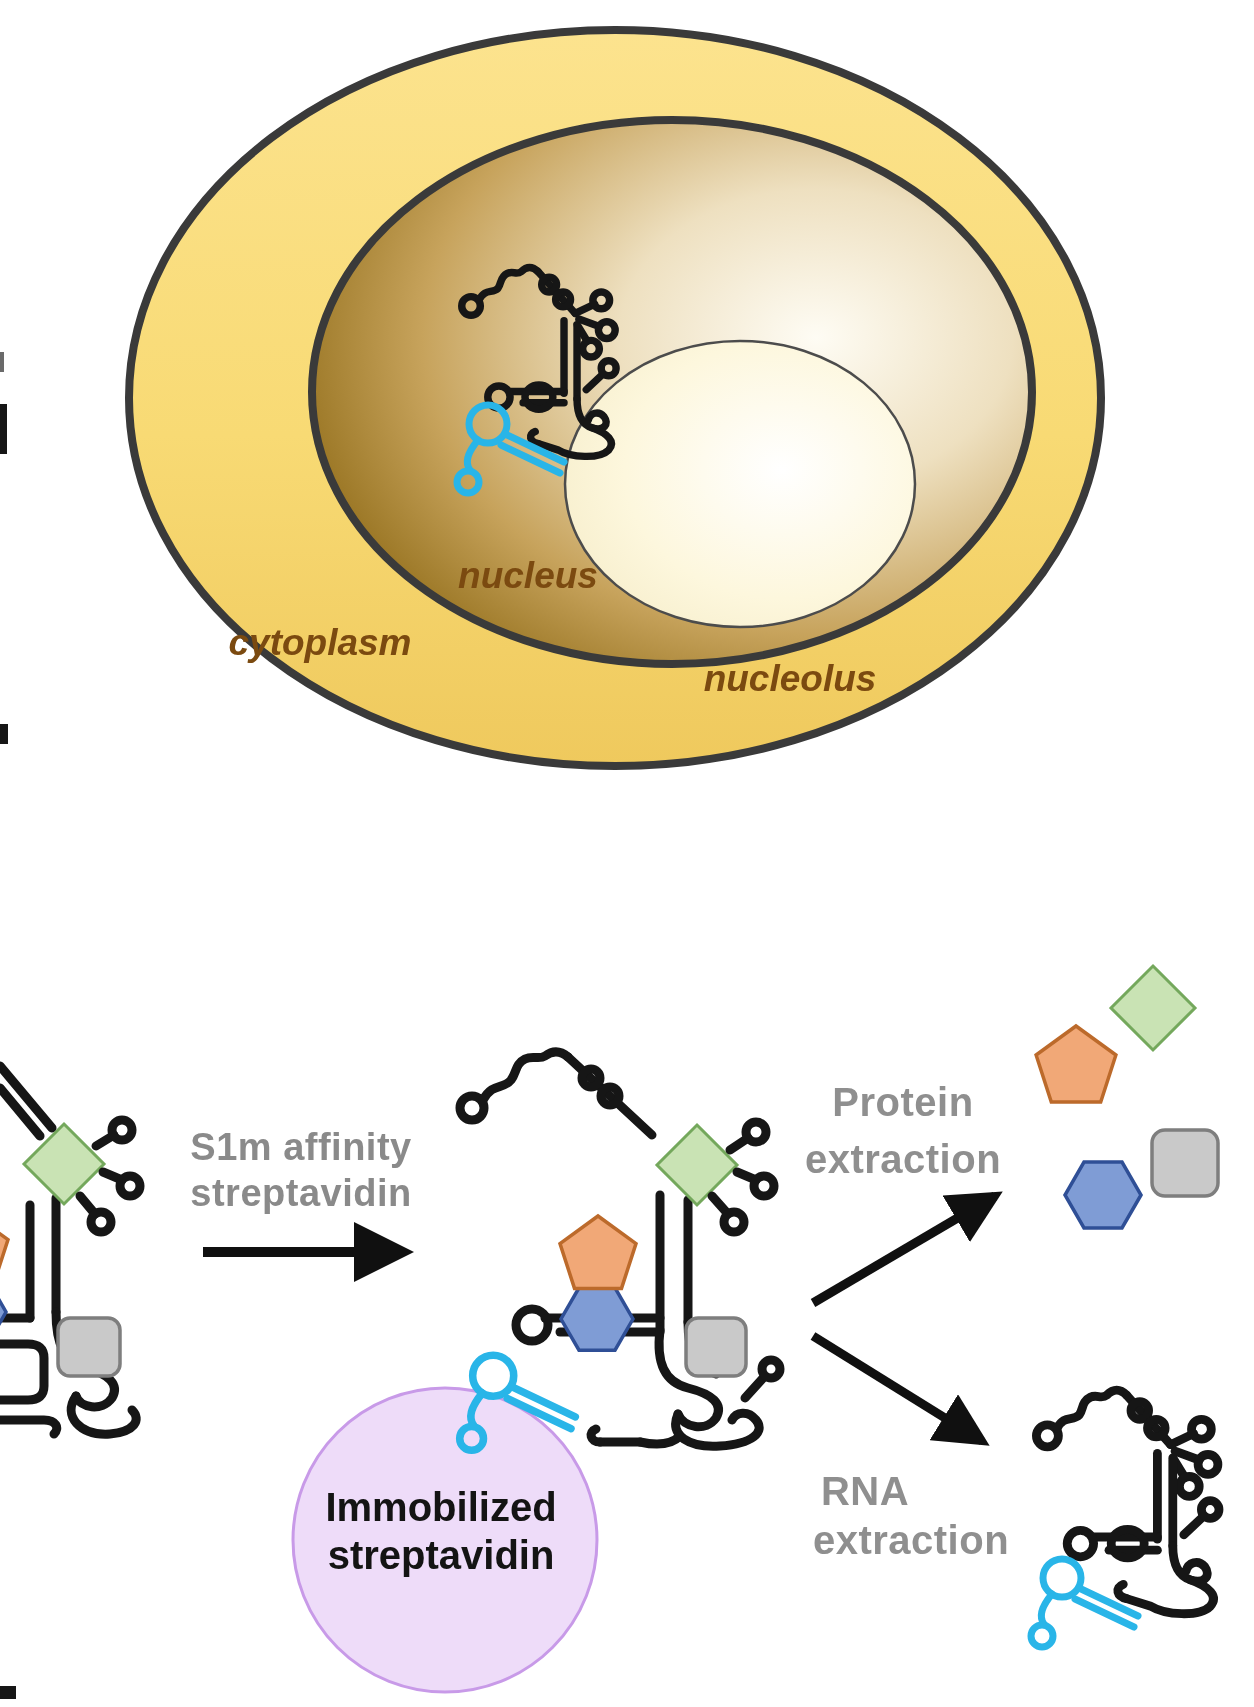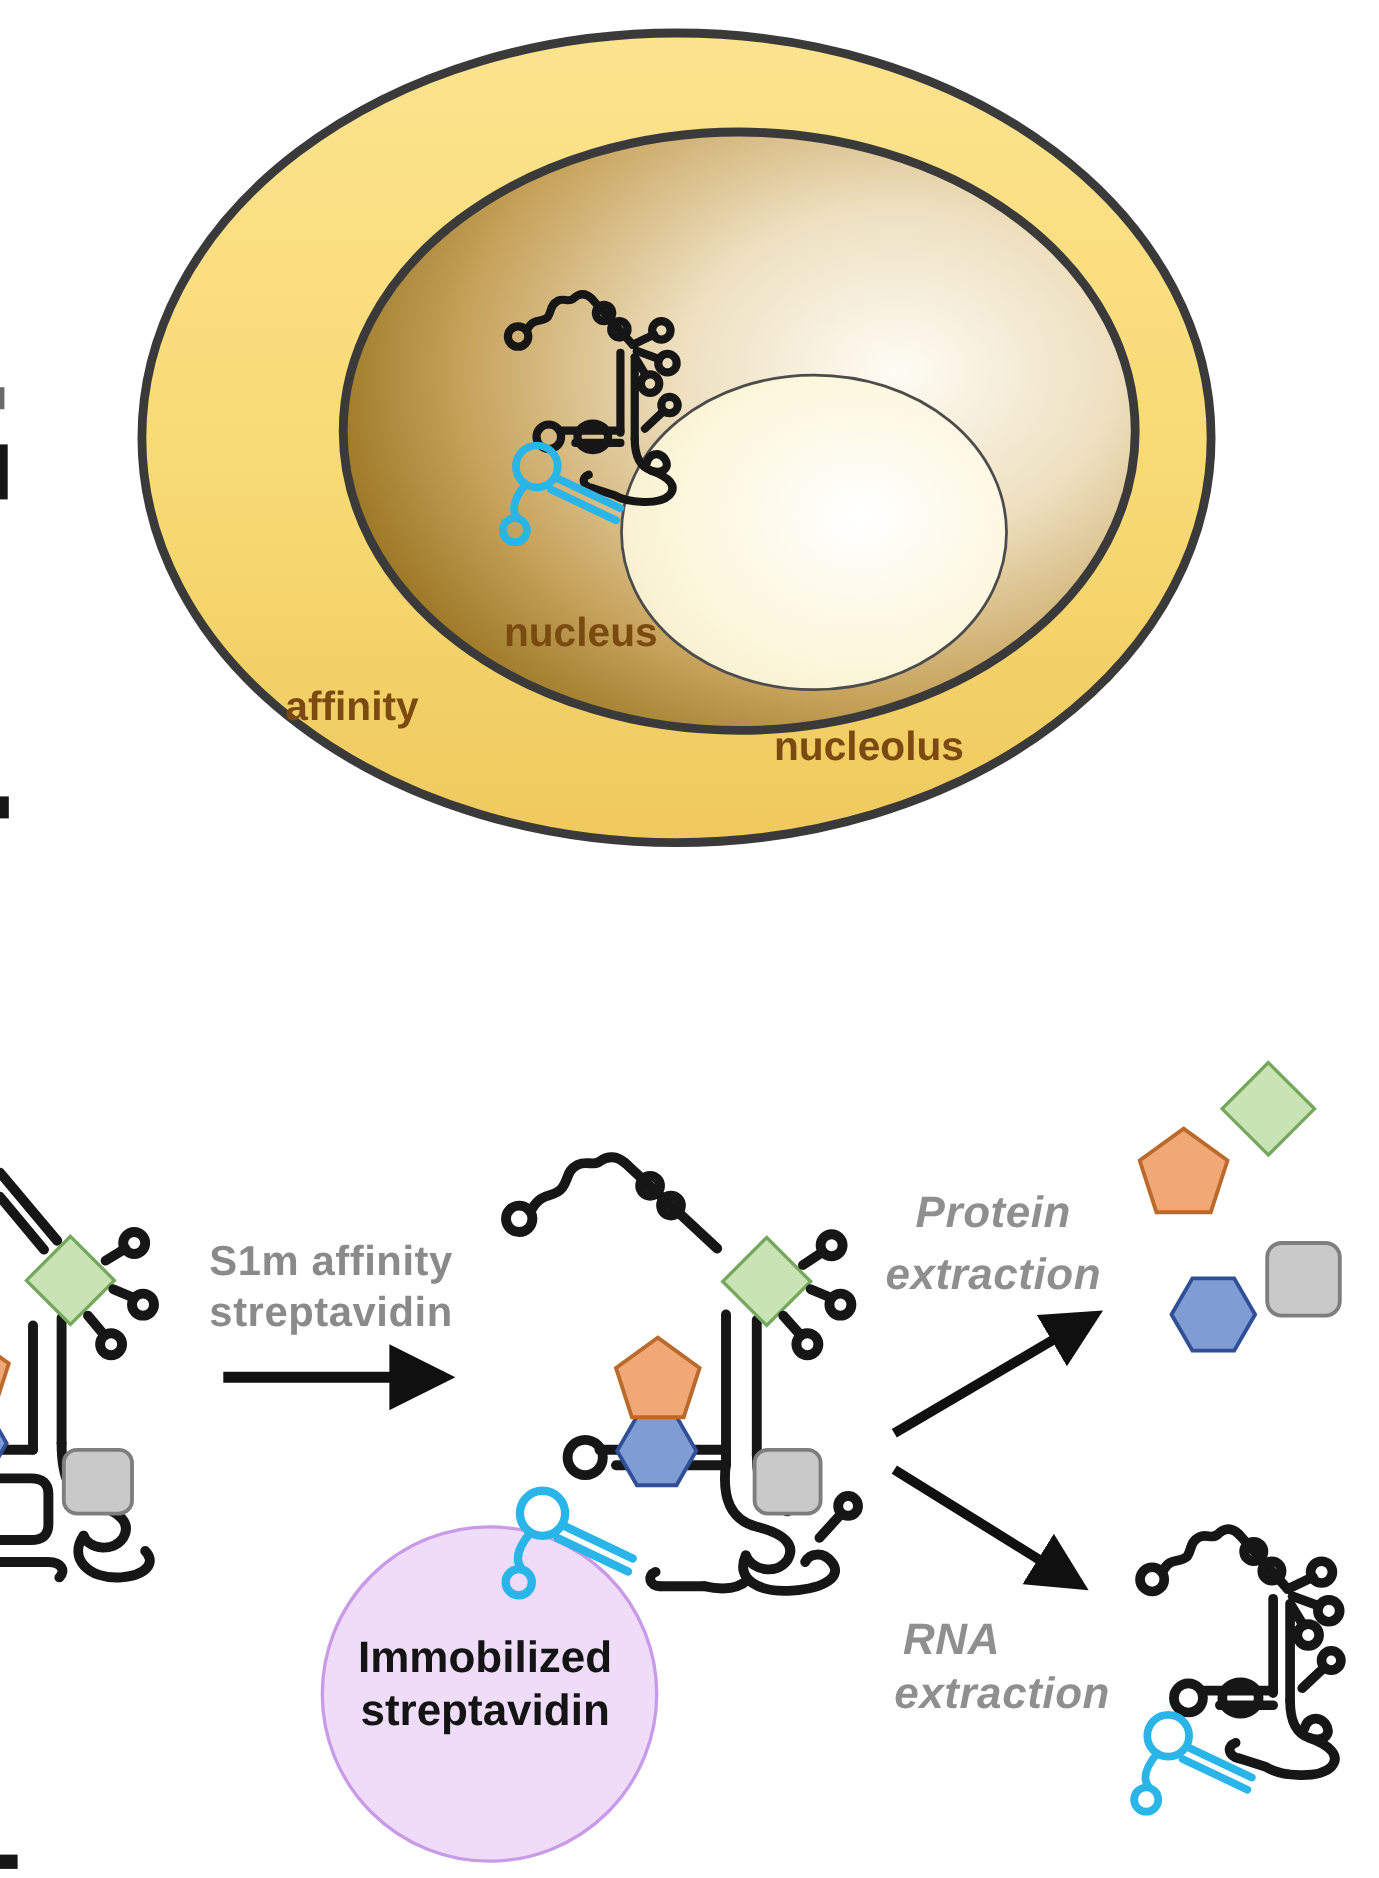--- a/index.html
+++ b/index.html
@@ -11,22 +11,22 @@
     font-family:"Liberation Sans", sans-serif;
   }
   .stage svg{position:absolute;left:0;top:0;}
   .txt{
     position:absolute;
     transform:translate(-50%,-50%);
     white-space:nowrap;
     font-weight:bold;
     line-height:1;
   }
-  .cell-lbl{ font-size:37px; color:#7b4a10; }
-  .gray-lbl{ font-size:40px; color:#8f8f8f; letter-spacing:0.5px;font-style:italic; }
+  .cell-lbl{ font-style:italic; font-size:37px; color:#7b4a10; }
+  .gray-lbl{ font-size:40px; color:#8f8f8f; letter-spacing:0.5px; }
   .s1m-lbl{ font-size:38px; color:#8a8a8a; letter-spacing:0.5px; }
   .blk-lbl{ font-size:40px; color:#141414; }
 </style>
 </head>
 <body>
 
 <div class="stage">
 
 <svg width="1254" height="1707" viewBox="0 0 1254 1707">
   <defs>
@@ -175,21 +175,21 @@
     <rect x="1152" y="1130" width="66" height="66" rx="13" fill="#c9c9c9" stroke="#7e7e7e" stroke-width="3.5"></rect>
     <polygon points="1141,1195 1122,1227.9 1084,1227.9 1065,1195 1084,1162.1 1122,1162.1" fill="#7f9cd5" stroke="#2f4f96" stroke-width="3.5"></polygon>
   </g>
 
   <g>
     <use href="#rna" transform="translate(1032,1372) scale(1.1)"></use>
     <use href="#s1m" transform="translate(1022,1556)"></use>
   </g>
 </svg>
 
-<div class="txt cell-lbl" style="left:320px; top:642px;">affinity</div>
+<div class="txt cell-lbl" style="left:320px; top:642px;">cytoplasm</div>
 <div class="txt cell-lbl" style="left:528px; top:575px;">nucleus</div>
 <div class="txt cell-lbl" style="left:790px; top:642px;margin-top:36px;">nucleolus</div>
 
 <div class="txt s1m-lbl" style="left:301px; top:1147px;">S1m affinity</div>
 <div class="txt s1m-lbl" style="left:301px; top:1193px;">streptavidin</div>
 
 <div class="txt gray-lbl" style="left:903px; top:1102px;">Protein</div>
 <div class="txt gray-lbl" style="left:903px; top:1159px;">extraction</div>
 
 <div class="txt gray-lbl" style="left:865px; top:1491px;">RNA</div>

